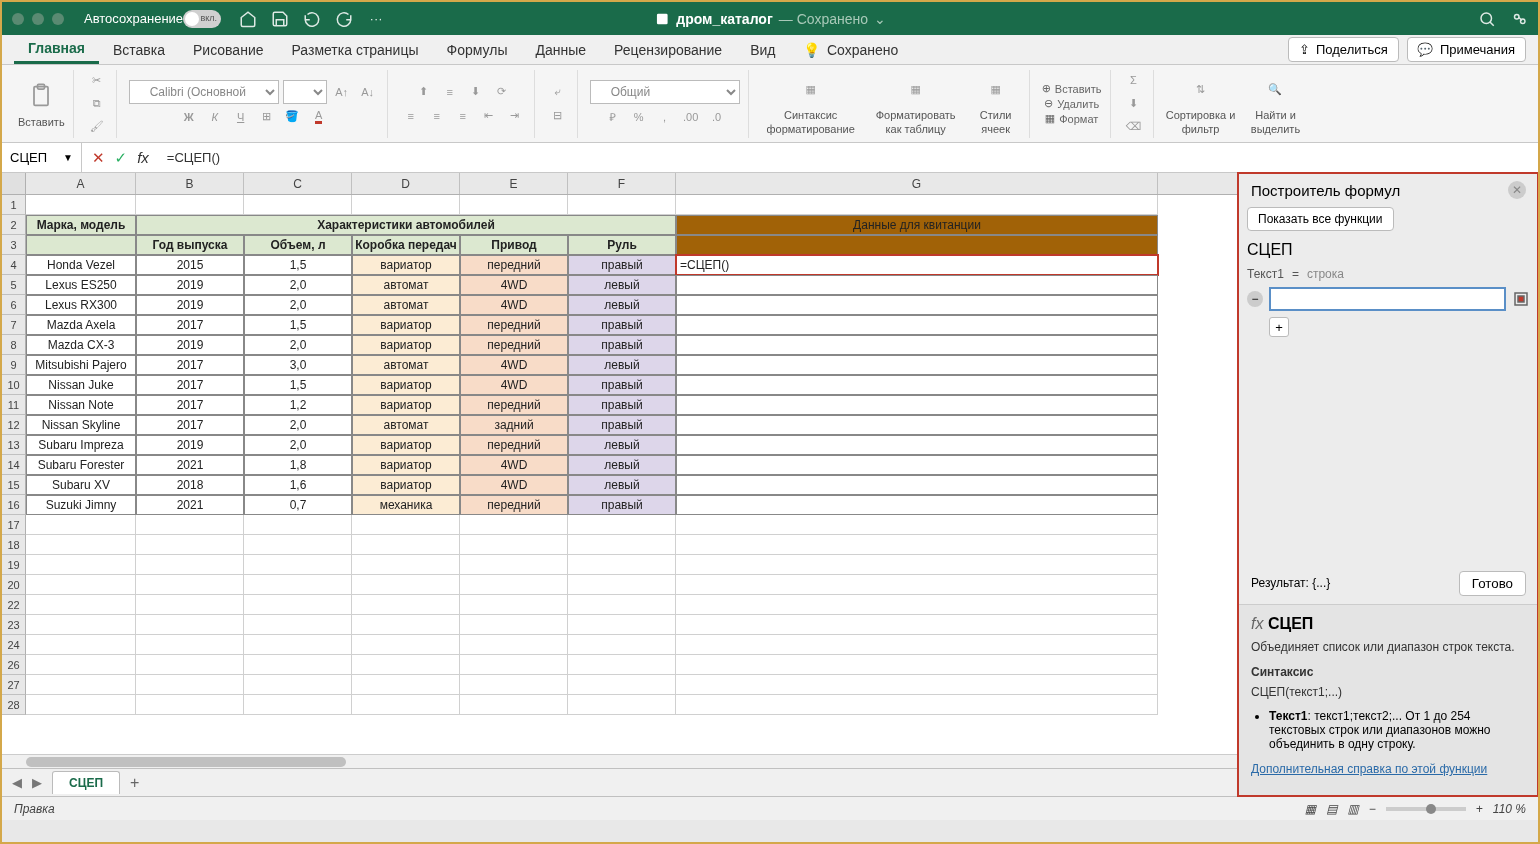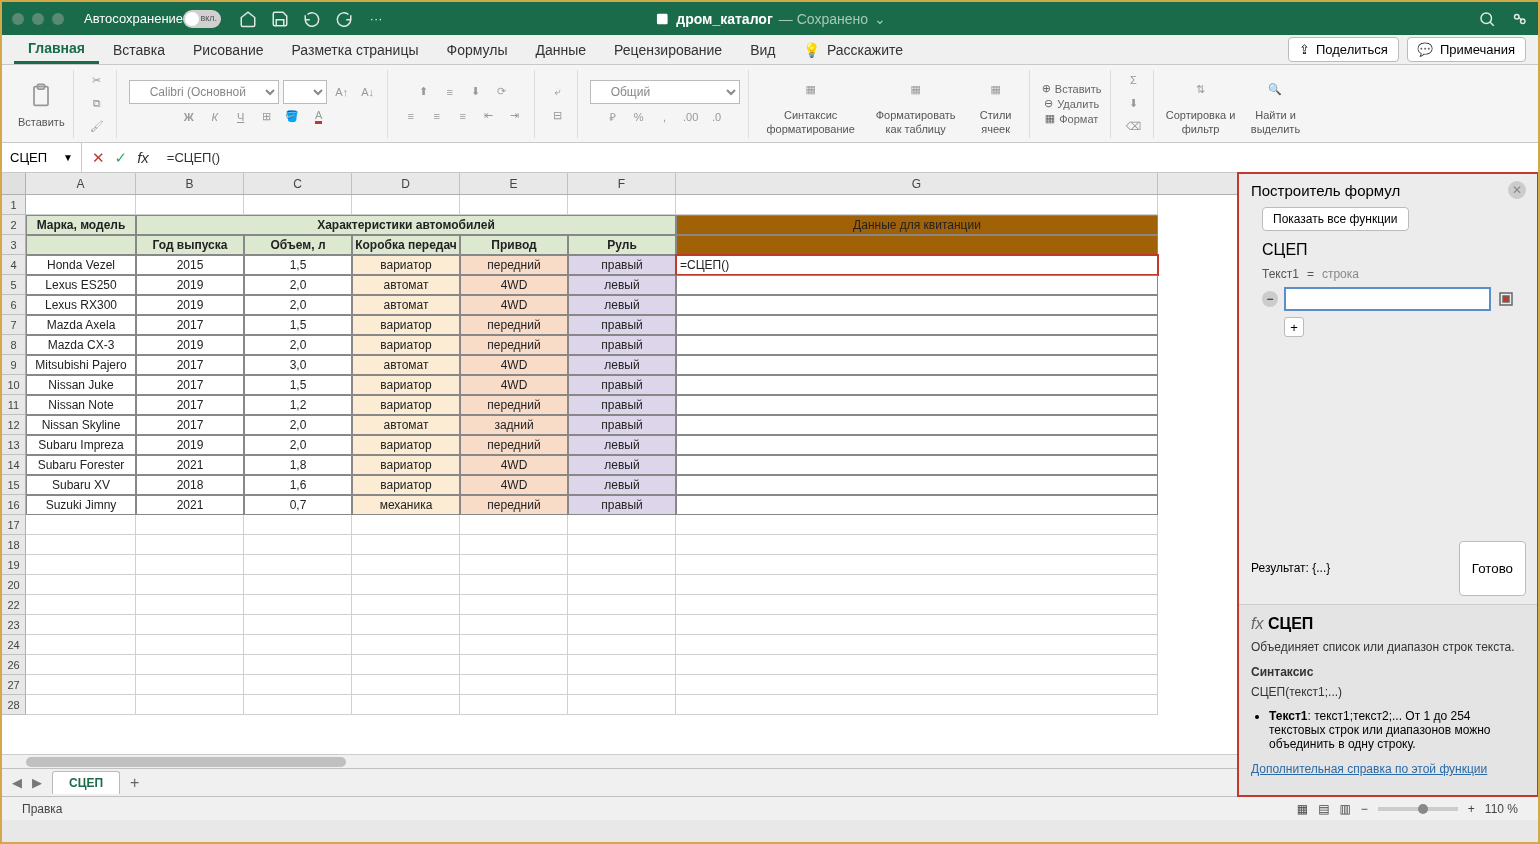--- a/index.html
+++ b/index.html
@@ -52,37 +52,37 @@
 .cell.d { border: 1px solid #888; }
 .cell.gearbox { background: #fcecd4; }
 .cell.drive { background: #f8dcc8; }
 .cell.wheel { background: #ddd6ea; }
 .cell.active { outline: 2px solid #c0392b; outline-offset: -1px; text-align: left; justify-content: flex-start; background: #fff; }
 .wA { width: 110px; } .wB { width: 108px; } .wC { width: 108px; } .wD { width: 108px; } .wE { width: 108px; } .wF { width: 108px; } .wG { width: 482px; }
 .sheet-tabs { height: 28px; background: #f0f0f0; border-top: 1px solid #c0c0c0; display: flex; align-items: center; padding: 0 10px; gap: 10px; font-size: 12px; }
 .nav-arrow { cursor: pointer; color: #777; font-size: 13px; }
 .stab { background: #fff; border: 1px solid #bbb; border-bottom: none; padding: 4px 16px; border-radius: 3px 3px 0 0; font-weight: 600; color: #1a6b4a; }
 .stab-add { cursor: pointer; color: #666; font-size: 16px; }
-.statusbar { height: 24px; background: #f0f0f0; border-top: 1px solid #c0c0c0; display: flex; align-items: center; padding: 0 20px; font-size: 12px; color: #444; }
+.statusbar { height: 24px; background: #f0f0f0; border-top: 1px solid #c0c0c0; display: flex; align-items: center; padding: 0 12px; font-size: 12px; color: #444; font-style: italic; }
 .sb-right { margin-left: auto; display: flex; gap: 10px; align-items: center; }
 .formula-panel { width: 300px; background: #ececec; border-left: 1px solid #c0c0c0; display: flex; flex-direction: column; position: relative; outline: 2px solid #c0392b; outline-offset: -1px; }
 .fp-title { padding: 8px 12px; font-size: 15px; font-weight: 400; display: flex; justify-content: space-between; align-items: center; }
 .fp-close { cursor: pointer; color: #888; width: 18px; height: 18px; border-radius: 50%; background: #ccc; display: flex; align-items: center; justify-content: center; font-size: 12px; }
-.fp-body { padding: 0 23px 8px; font-size: 13px; flex-shrink: 0; }
+.fp-body { padding: 0 8px 8px; font-size: 13px; flex-shrink: 0; }
 .fp-showall { background: #fff; border: 1px solid #bbb; border-radius: 4px; padding: 4px 10px; font-size: 12px; cursor: pointer; margin-bottom: 10px; }
 .fp-fn { font-size: 16px; font-weight: 400; margin-bottom: 8px; }
 .fp-arg-row { display: flex; align-items: center; gap: 8px; margin-bottom: 6px; font-size: 12px; color: #555; }
 .fp-input-row { display: flex; align-items: center; gap: 6px; margin-bottom: 6px; }
 .fp-minus { width: 16px; height: 16px; background: #ccc; border-radius: 50%; display: flex; align-items: center; justify-content: center; font-size: 12px; cursor: pointer; }
 .fp-input { flex: 1; height: 24px; border: 2px solid #5a8fc7; background: #fff; padding: 0 6px; }
 .fp-ref { width: 18px; height: 18px; cursor: pointer; }
 .fp-plus { width: 20px; height: 20px; border: 1px solid #bbb; background: #fff; display: flex; align-items: center; justify-content: center; cursor: pointer; border-radius: 3px; margin-left: 22px; }
 .fp-spacer { flex: 1; }
 .fp-result-row { padding: 8px 12px; display: flex; justify-content: space-between; align-items: center; font-size: 12px; }
-.fp-done { background: #fff; border: 1px solid #bbb; border-radius: 4px; padding: 19px 12px; cursor: pointer; }
+.fp-done { background: #fff; border: 1px solid #bbb; border-radius: 4px; padding: 4px 12px; cursor: pointer; }
 .fp-help { padding: 10px 12px; background: #e4e4e4; border-top: 1px solid #ccc; font-size: 12px; }
 .fp-help-title { font-size: 16px; margin-bottom: 6px; }
 .fp-help-title .fxi { font-style: italic; color: #666; }
 .fp-help p { margin-bottom: 8px; line-height: 1.4; color: #333; }
 .fp-help .syn { font-weight: 600; margin-bottom: 4px; }
 .fp-help ul { padding-left: 18px; }
 .fp-help a { color: #2a6aa8; text-decoration: underline; cursor: pointer; }
 .scroll-h { height: 14px; background: #f0f0f0; border-top: 1px solid #ccc; position: relative; }
 .scroll-thumb { position: absolute; left: 24px; width: 320px; height: 10px; top: 2px; background: #c0c0c0; border-radius: 5px; }
 svg { display: block; }
@@ -155,21 +155,21 @@
   <div class="rtab active">Главная</div>
   <div class="rtab">Вставка</div>
   <div class="rtab">Рисование</div>
   <div class="rtab">Разметка страницы</div>
   <div class="rtab">Формулы</div>
   <div class="rtab">Данные</div>
   <div class="rtab">Рецензирование</div>
   <div class="rtab">Вид</div>
   <div class="rtab tell">
       <span>💡</span>
-      <span>Расскажите</span>
+      <span>Сохранено</span>
     </div>
   <div class="rtab-right">
     <div class="btn-outline">
         <span>⇪</span>
         <span>Поделиться</span>
       </div>
     <div class="btn-outline">
         <span>💬</span>
         <span>Примечания</span>
       </div>

